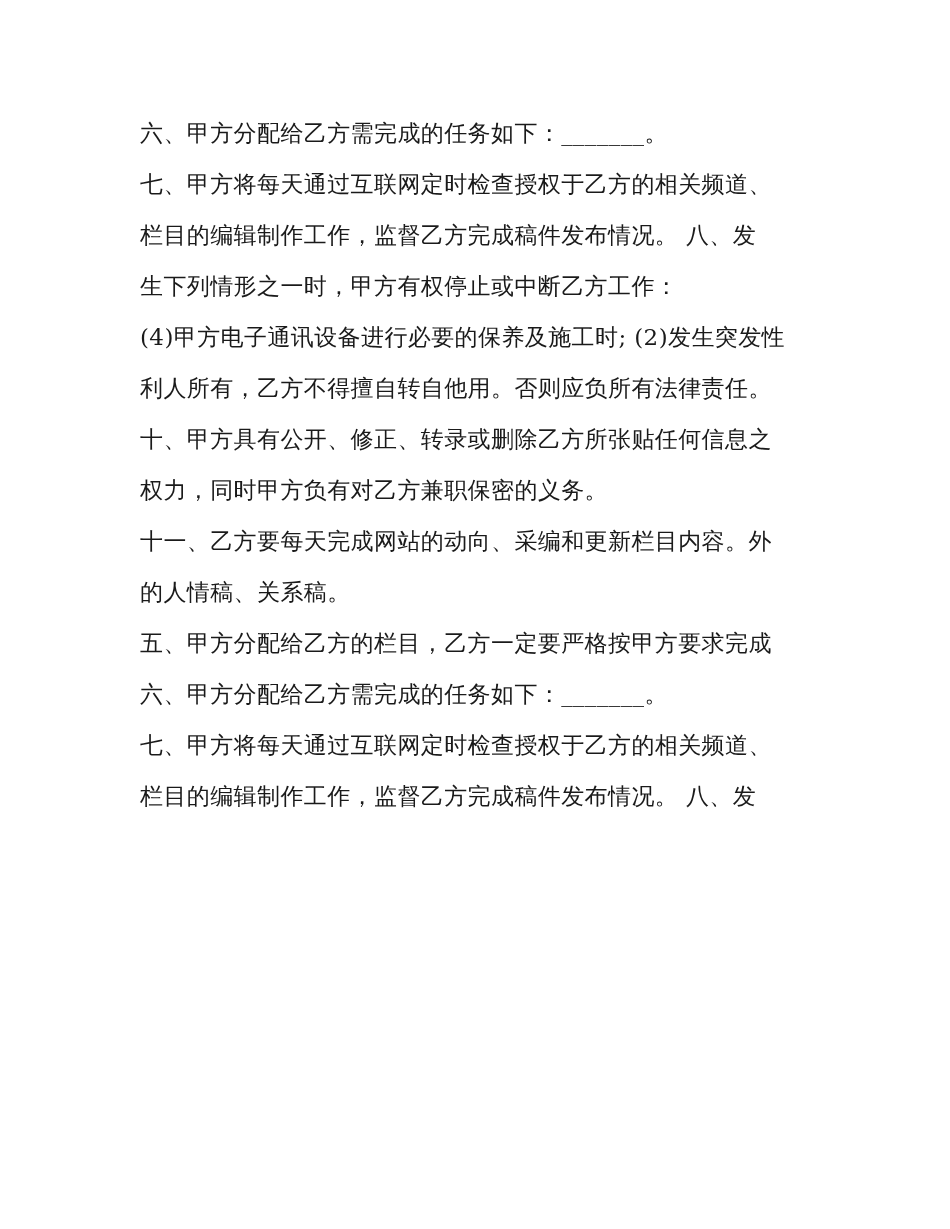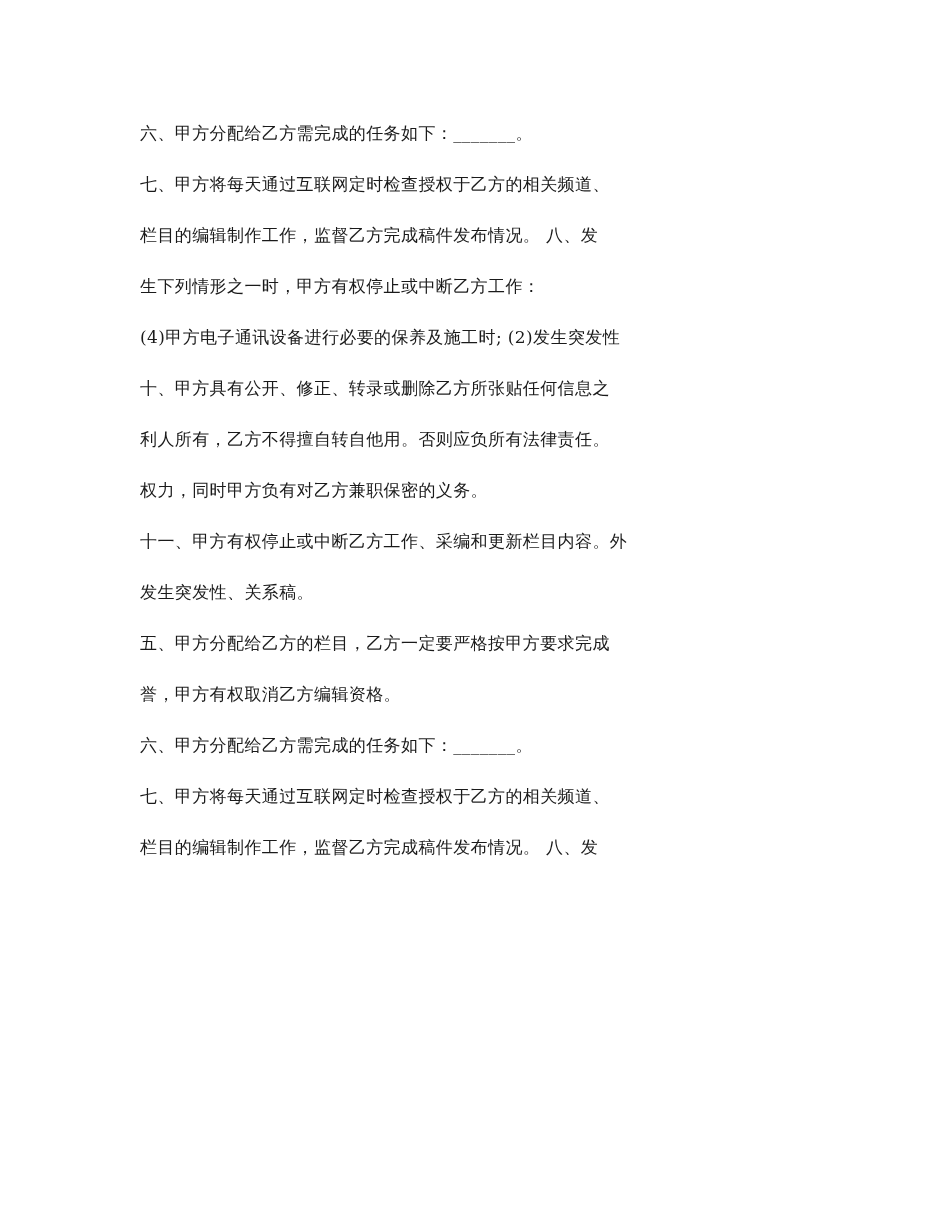--- a/index.html
+++ b/index.html
@@ -17,37 +17,36 @@
     }
     .page {
       position: absolute;
       left: 140px;
       top: 108px;
       width: 680px;
     }
     .line {
       height: 51px;
       line-height: 51px;
-      font-size: 17px;
+      font-size: 23px;
       white-space: nowrap;
       letter-spacing: 0.4px;
     }
   </style>
 </head>
 <body>
 
 <div class="page">
   <div class="line">六、甲方分配给乙方需完成的任务如下：_______。</div>
   <div class="line">七、甲方将每天通过互联网定时检查授权于乙方的相关频道、</div>
   <div class="line">栏目的编辑制作工作，监督乙方完成稿件发布情况。 八、发</div>
   <div class="line">生下列情形之一时，甲方有权停止或中断乙方工作：</div>
   <div class="line">(4)甲方电子通讯设备进行必要的保养及施工时; (2)发生突发性</div>
+  <div class="line">利人所有，乙方不得擅自转自他用。否则应负所有法律责任。</div>
   <div class="line">十、甲方具有公开、修正、转录或删除乙方所张贴任何信息之</div>
-  <div class="line">利人所有，乙方不得擅自转自他用。否则应负所有法律责任。</div>
   <div class="line">权力，同时甲方负有对乙方兼职保密的义务。</div>
-  <div class="line">十一、甲方有权停止或中断乙方工作、采编和更新栏目内容。外</div>
-  <div class="line">发生突发性、关系稿。</div>
+  <div class="line">十一、乙方要每天完成网站的动向、采编和更新栏目内容。外</div>
+  <div class="line">的人情稿、关系稿。</div>
   <div class="line">五、甲方分配给乙方的栏目，乙方一定要严格按甲方要求完成</div>
-  <div class="line">誉，甲方有权取消乙方编辑资格。</div>
   <div class="line">六、甲方分配给乙方需完成的任务如下：_______。</div>
   <div class="line">七、甲方将每天通过互联网定时检查授权于乙方的相关频道、</div>
   <div class="line">栏目的编辑制作工作，监督乙方完成稿件发布情况。 八、发</div>
 </div>
 
 </body></html>

